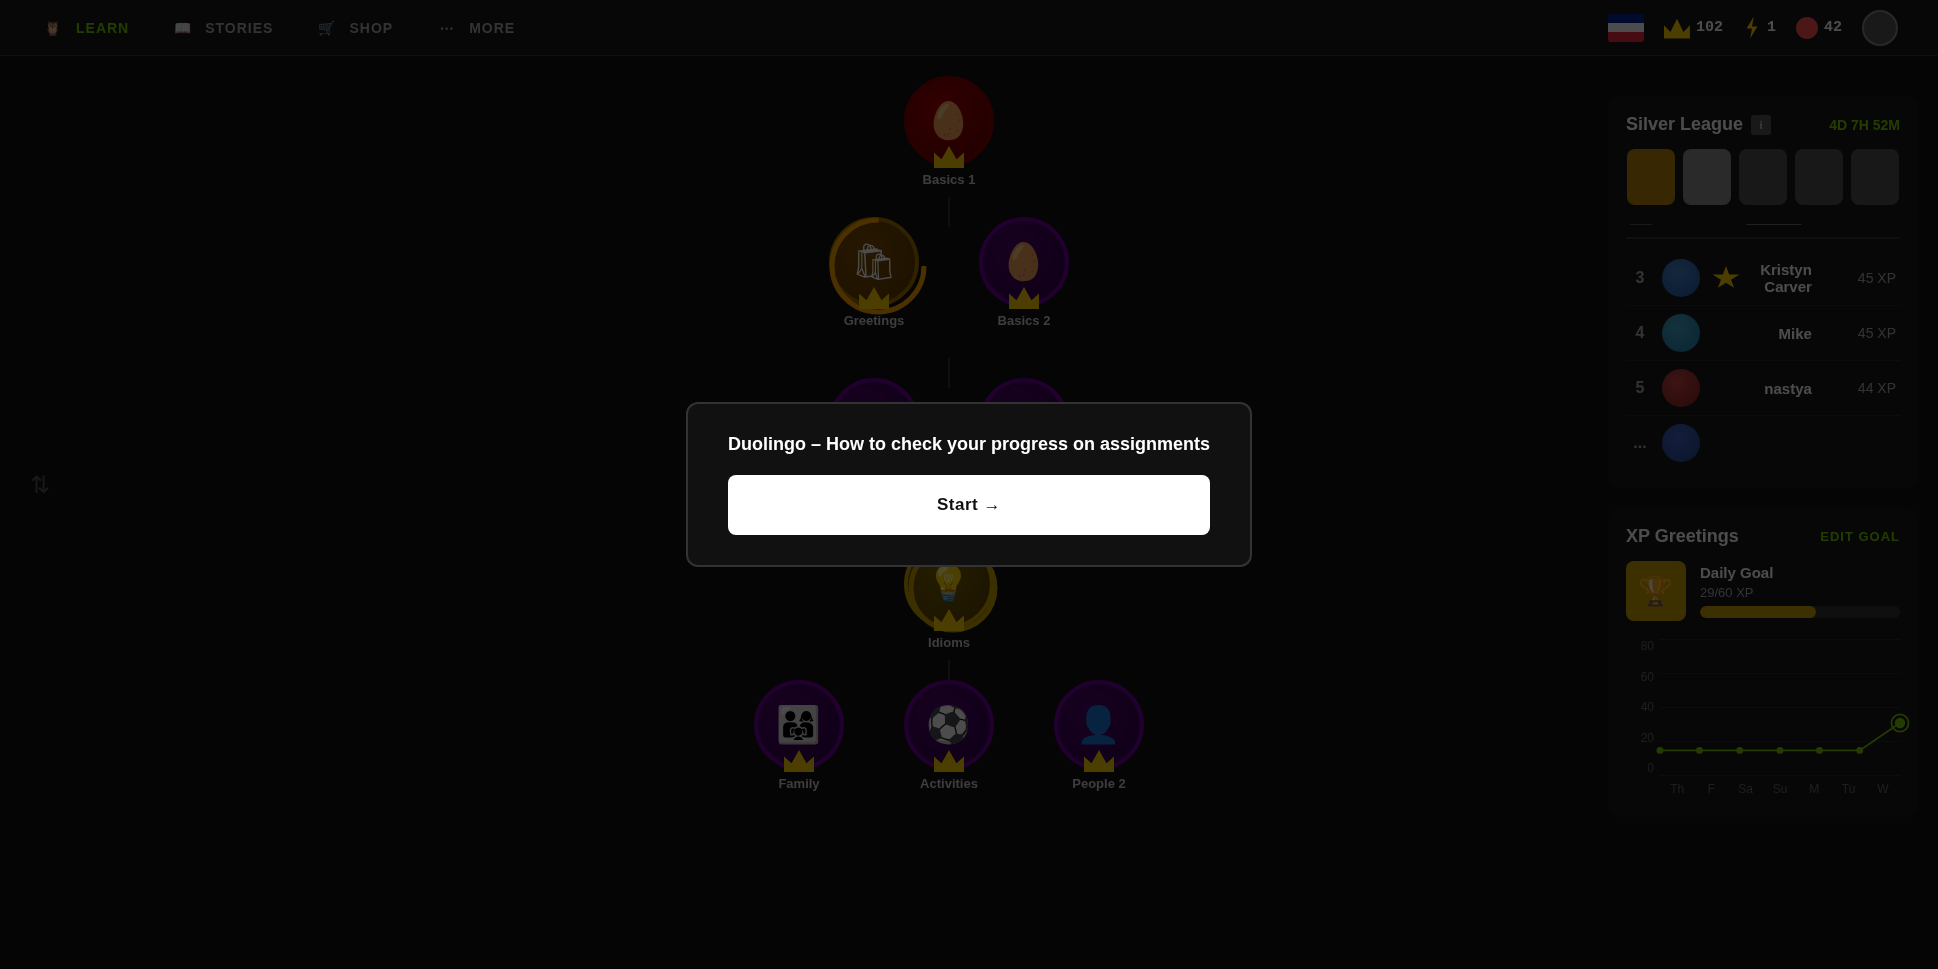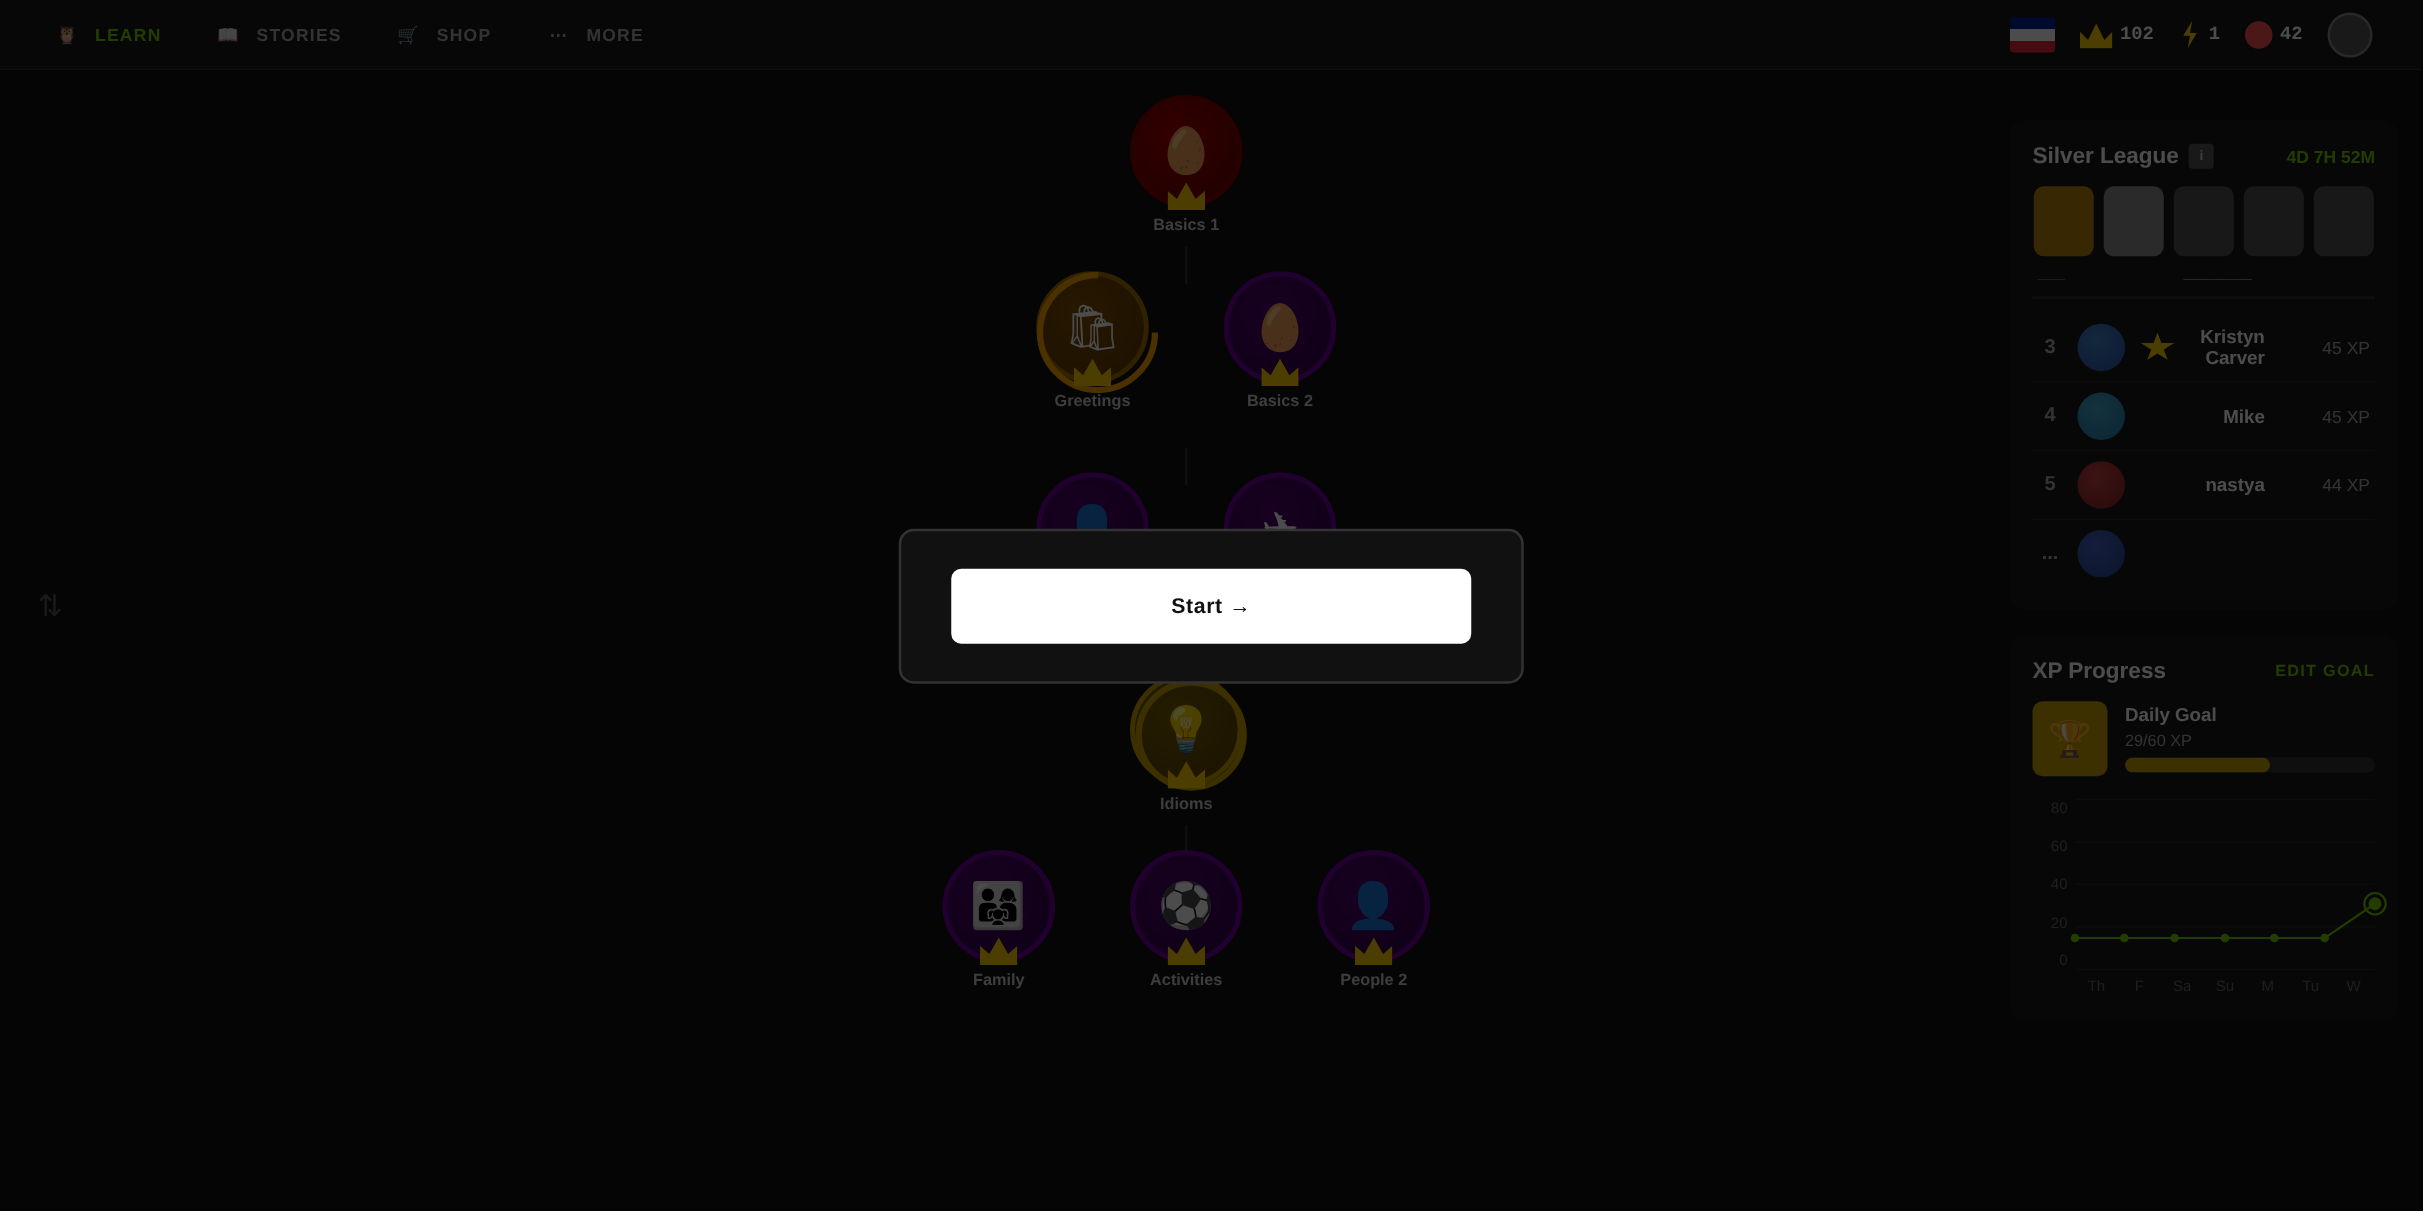--- a/index.html
+++ b/index.html
@@ -636,21 +636,21 @@
         <span class="player-xp">44 XP</span>
       </div>
       <div class="league-player-row" style="border-bottom:none;">
         <span class="league-rank">...</span>
         <div class="player-avatar next"></div>
       </div>
     </div>
 
     <div class="xp-box">
       <div class="xp-header">
-        <span class="xp-title">XP Progress</span>
+        <span class="xp-title">XP Greetings</span>
         <span class="xp-edit">EDIT GOAL</span>
       </div>
 
       <div class="daily-goal-row">
         <div class="daily-goal-icon">🏆</div>
         <div class="daily-goal-info">
           <div class="daily-goal-label">Daily Goal</div>
           <div class="daily-goal-xp">29/60 XP</div>
           <div class="progress-bar-bg">
             <div class="progress-bar-fill" style="width: 58%;"></div>
@@ -697,15 +697,16 @@
           <span class="chart-label-x">W</span>
         </div>
       </div>
     </div>
 
   </div>
 </div>
 
 <div class="overlay-banner">
   <div class="banner-box">
+    <div class="banner-title">Duolingo – How to check your progress on assignments</div>
     <button class="banner-btn">Start →</button>
   </div>
 </div>
 
 </body></html>

